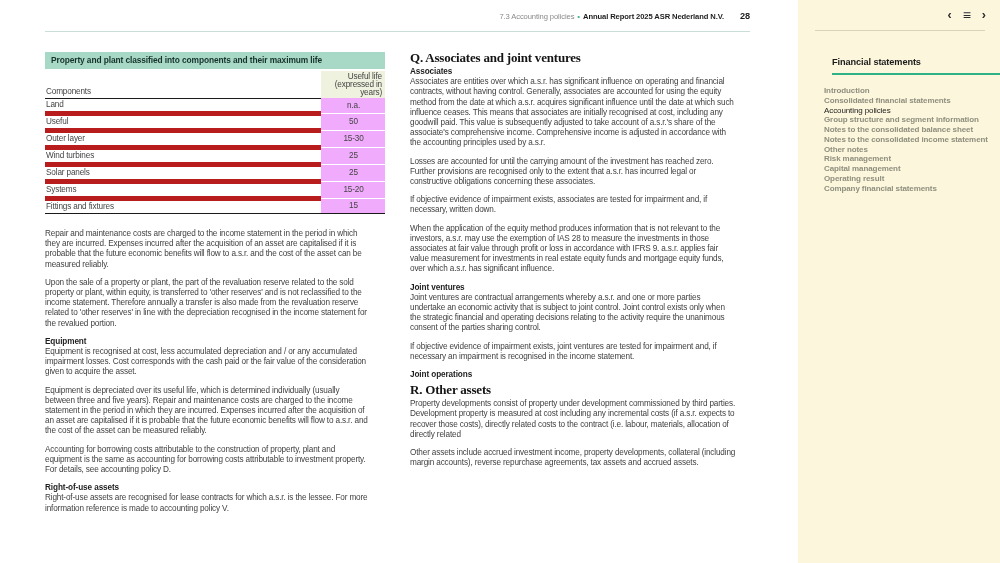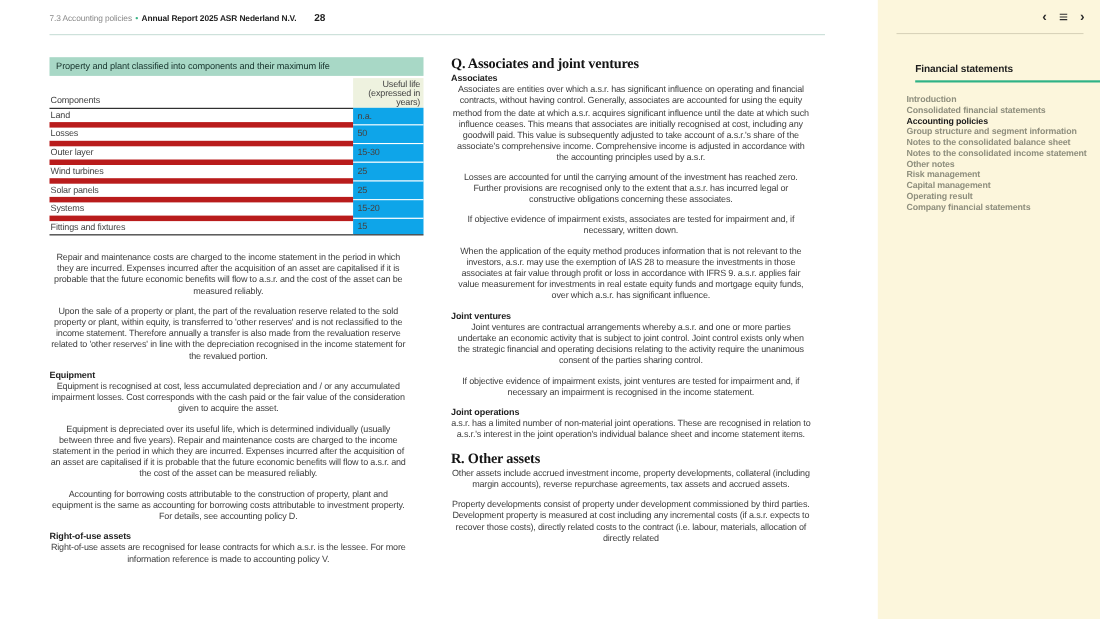--- a/index.html
+++ b/index.html
@@ -1,67 +1,67 @@
 <!DOCTYPE html>
 <html><head>
 <meta charset="utf-8">
 <style>
   * { margin:0; padding:0; box-sizing:border-box; }
   html,body { width:1000px; height:563px; }
   body { font-family:"Liberation Sans", sans-serif; background:#ffffff; color:#3f3f3f; overflow:hidden; }
   #page { position:relative; width:1000px; height:563px; background:#ffffff; }
 
   
-  .main-header { position:absolute; top:11px; left:45px; width:705px; 
+  .main-header { position:absolute; top:11px; left:45px; width:705px; text-align:right;
                  font-size:7.6px; letter-spacing:-0.1px; white-space:nowrap; }
   .mh-section { color:#8a8a8a; }
   .mh-dot { color:#3cb487; margin:0 3px; font-size:8px; }
   .mh-report { color:#1d1d1d; font-weight:bold; }
   .mh-page { color:#1d1d1d; font-weight:bold; font-size:9.2px; margin-left:16px; }
   .header-rule { position:absolute; top:31px; left:45px; width:705px; height:1px; background:#c9ded7; }
 
   
   .col-left { position:absolute; left:45px; top:52px; width:340px; }
   .col-mid  { position:absolute; left:410px; top:50px; width:342px; }
 
-  p.body { font-size:8.2px; line-height:10.2px; letter-spacing:-0.15px; color:#3f3f3f; margin:0 15px 8px 0;text-align:center; }
+  p.body { font-size:8.2px; line-height:10.2px; letter-spacing:-0.15px; color:#3f3f3f; margin:0 15px 8px 0; }
   h5.sub { font-size:8.2px; line-height:10.2px; letter-spacing:-0.1px; font-weight:bold; color:#1e1e1e; }
   h2.big { font-family:Liberation Serif, serif; font-weight:bold; font-size:13px; line-height:15px;
            letter-spacing:-0.2px; color:#141414; margin:0 0 2px 0; }
 
   
-  .tbl-title { background:#a8d8c6; color:#16322b; font-weight:normal; font-size:8.4px;
+  .tbl-title { background:#a8d8c6; color:#16322b; font-weight:bold; font-size:8.4px;
                letter-spacing:-0.1px; padding:4px 6px 4px 6px; line-height:9px; }
   table.plant { width:100%; border-collapse:collapse; margin-top:2px; }
   table.plant th, table.plant td { font-size:8.2px; letter-spacing:-0.15px; color:#444; }
   th.comp { text-align:left; vertical-align:bottom; font-weight:normal; color:#555;
             border-bottom:1.5px solid #1a1a1a; padding:2px 0 2px 1px; }
   th.life { text-align:right; vertical-align:bottom; font-weight:normal; color:#555;
             background:#eef2df; font-size:6.9px; line-height:7.8px; width:64px;
             padding:2px 3px 2px 4px; }
   td.comp { border-bottom:5px solid #b91c1c; padding:1.5px 0 1.5px 1px; }
-  td.life { background:#0ea5e9; text-align:left; padding:1.5px 3px 1.5px 4px;
+  td.life { background:#f0abfc; text-align:center; padding:1.5px 3px 1.5px 4px;
             border-bottom:1px solid #ffffff; }
   tr.last td.comp { border-bottom:1.5px solid #1a1a1a; }
   tr.last td.life { border-bottom:1.5px solid #1a1a1a; }
 
   .left-text { margin-top:15px; }
 
   
   .sidebar { position:absolute; left:798px; top:0; width:202px; height:563px; background:#fcf6dc; }
   .sb-icons { position:absolute; top:6px; right:14px; display:flex; gap:11px; align-items:center; }
   .sb-icon { font-size:12.5px; color:#2c2c2c; cursor:pointer; line-height:18px; font-weight:bold; }
   .sb-icon.menu { font-size:14px; font-weight:normal; }
   .sb-rule { position:absolute; top:30px; left:17px; right:15px; height:1px; background:#d9d3ba; }
   .sb-title { position:absolute; top:57px; left:34px; width:170px; font-size:9.2px; font-weight:bold;
               letter-spacing:-0.1px; color:#1c1c1c; padding-bottom:6px; border-bottom:2px solid #2fb286; }
   .sb-list { position:absolute; top:86px; left:26px; width:168px; }
   .sb-item { font-size:8px; line-height:9.75px; letter-spacing:-0.1px; color:#8f8f7e; cursor:pointer;
              white-space:nowrap;font-weight:bold; }
-  .sb-item.active { color:#1c1c1c; font-weight:bold; }
+  .sb-item.active { color:#1c1c1c; font-weight:normal; }
 </style>
 </head>
 <body>
 
 <div id="page">
 
   <div class="main-header">
     <span class="mh-section">7.3 Accounting policies</span><span class="mh-dot">•</span><span class="mh-report">Annual Report 2025 ASR Nederland N.V.</span><span class="mh-page">28</span>
   </div>
   <div class="header-rule"></div>
@@ -72,21 +72,21 @@
       <tbody>
           <tr>
         <th class="comp">Components</th>
         <th class="life">Useful life (expressed in years)</th>
       </tr>
       <tr>
         <td class="comp">Land</td>
         <td class="life">n.a.</td>
       </tr>
       <tr>
-        <td class="comp">Losses</td>
+        <td class="comp">Useful</td>
         <td class="life">50</td>
       </tr>
       <tr>
         <td class="comp">Outer layer</td>
         <td class="life">15-30</td>
       </tr>
       <tr>
         <td class="comp">Wind turbines</td>
         <td class="life">25</td>
       </tr>
@@ -121,24 +121,23 @@
     <h2 class="big">Q. Associates and joint ventures</h2>
     <h5 class="sub">Associates</h5>
     <p class="body">Associates are entities over which a.s.r. has significant influence on operating and financial contracts, without having control. Generally, associates are accounted for using the equity method from the date at which a.s.r. acquires significant influence until the date at which such influence ceases. This means that associates are initially recognised at cost, including any goodwill paid. This value is subsequently adjusted to take account of a.s.r.'s share of the associate's comprehensive income. Comprehensive income is adjusted in accordance with the accounting principles used by a.s.r.</p>
     <p class="body">Losses are accounted for until the carrying amount of the investment has reached zero. Further provisions are recognised only to the extent that a.s.r. has incurred legal or constructive obligations concerning these associates.</p>
     <p class="body">If objective evidence of impairment exists, associates are tested for impairment and, if necessary, written down.</p>
     <p class="body">When the application of the equity method produces information that is not relevant to the investors, a.s.r. may use the exemption of IAS 28 to measure the investments in those associates at fair value through profit or loss in accordance with IFRS 9. a.s.r. applies fair value measurement for investments in real estate equity funds and mortgage equity funds, over which a.s.r. has significant influence.</p>
     <h5 class="sub">Joint ventures</h5>
     <p class="body">Joint ventures are contractual arrangements whereby a.s.r. and one or more parties undertake an economic activity that is subject to joint control. Joint control exists only when the strategic financial and operating decisions relating to the activity require the unanimous consent of the parties sharing control.</p>
     <p class="body">If objective evidence of impairment exists, joint ventures are tested for impairment and, if necessary an impairment is recognised in the income statement.</p>
     <h5 class="sub">Joint operations</h5>
-    <p class="body">a.s.r. has a limited number of non-material joint operations. These are recognised in relation to a.s.r.'s interest in the joint operation's individual balance sheet and income statement items.</p>
     <h2 class="big" style="margin-top:2px;">R. Other assets</h2>
+    <p class="body">Property developments consist of property under development commissioned by third parties. Development property is measured at cost including any incremental costs (if a.s.r. expects to recover those costs), directly related costs to the contract (i.e. labour, materials, allocation of directly related</p>
     <p class="body">Other assets include accrued investment income, property developments, collateral (including margin accounts), reverse repurchase agreements, tax assets and accrued assets.</p>
-    <p class="body">Property developments consist of property under development commissioned by third parties. Development property is measured at cost including any incremental costs (if a.s.r. expects to recover those costs), directly related costs to the contract (i.e. labour, materials, allocation of directly related</p>
   </div>
 
   <div class="sidebar">
     <div class="sb-icons">
       <span class="sb-icon">‹</span>
       <span class="sb-icon menu">≡</span>
       <span class="sb-icon">›</span>
     </div>
     <div class="sb-rule"></div>
     <div class="sb-title">Financial statements</div>

